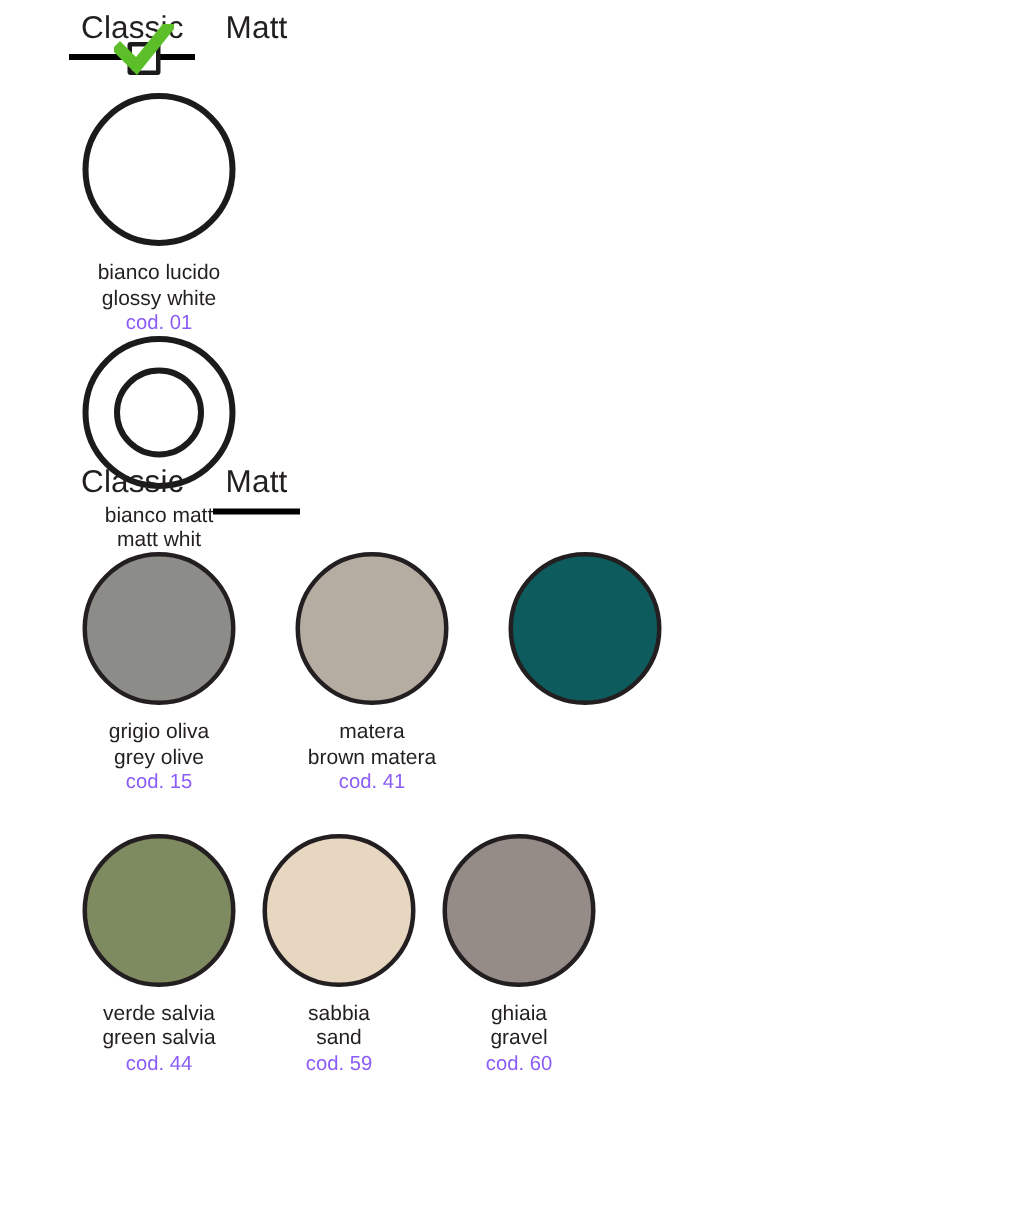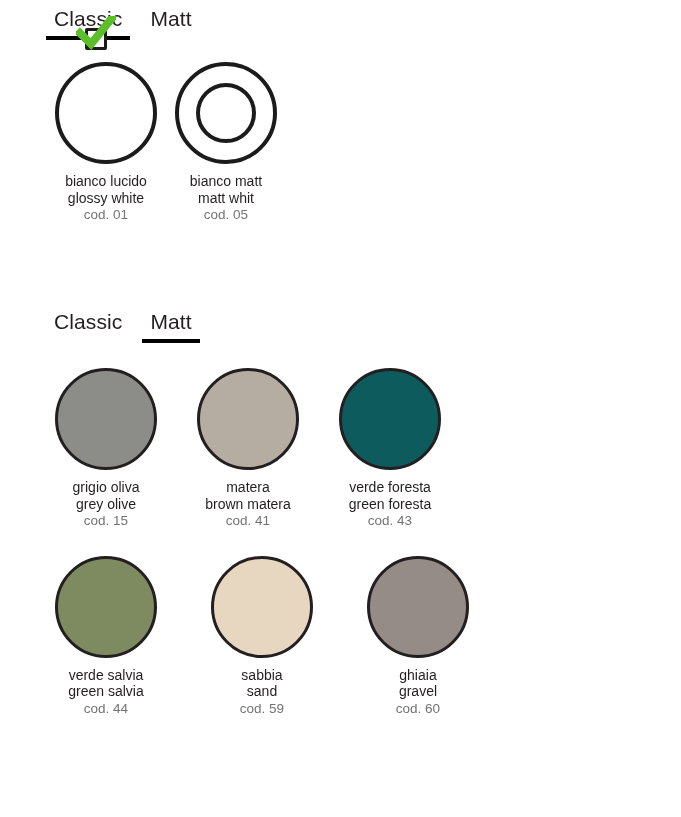--- a/index.html
+++ b/index.html
@@ -134,28 +134,28 @@
     text-align: center;
     line-height: 16.5px;
   }
   .label-it, .label-en {
     font-size: 14px;
     color: #231f20;
     white-space: nowrap;
   }
   .label-code {
     font-size: 13.5px;
-    color: #737373;
+    color: #8b5cf6;
     white-space: nowrap;
     margin-top: 1px;
   }
 
-  #row-classic { margin-top: 10px; }
+  #row-classic { margin-top: 10px; flex-direction: column; }
   #row-matt-1 { margin-top: 13px; gap: 22px; }
-  #row-matt-2 { margin-top: 26px; gap: 36px; }
+  #row-matt-2 { margin-top: 26px; }
 </style>
 </head>
 <body>
 
 <div class="page">
 
   <div class="section" id="section-classic">
 
     <div class="tabs">
       <div class="tab selected">
@@ -232,25 +232,20 @@
         <div class="swatch filled" style="background:#b5ada1;"></div>
         <div class="labels">
           <div class="label-it">matera</div>
           <div class="label-en">brown matera</div>
           <div class="label-code">cod. 41</div>
         </div>
       </div>
 
       <div class="cell">
         <div class="swatch filled" style="background:#0d5b5c;"></div>
-        <div class="labels">
-          <div class="label-it">verde foresta</div>
-          <div class="label-en">green foresta</div>
-          <div class="label-code">cod. 43</div>
-        </div>
       </div>
 
     </div>
 
     <div class="row" id="row-matt-2">
 
       <div class="cell">
         <div class="swatch filled" style="background:#7e8a5f;"></div>
         <div class="labels">
           <div class="label-it">verde salvia</div>

